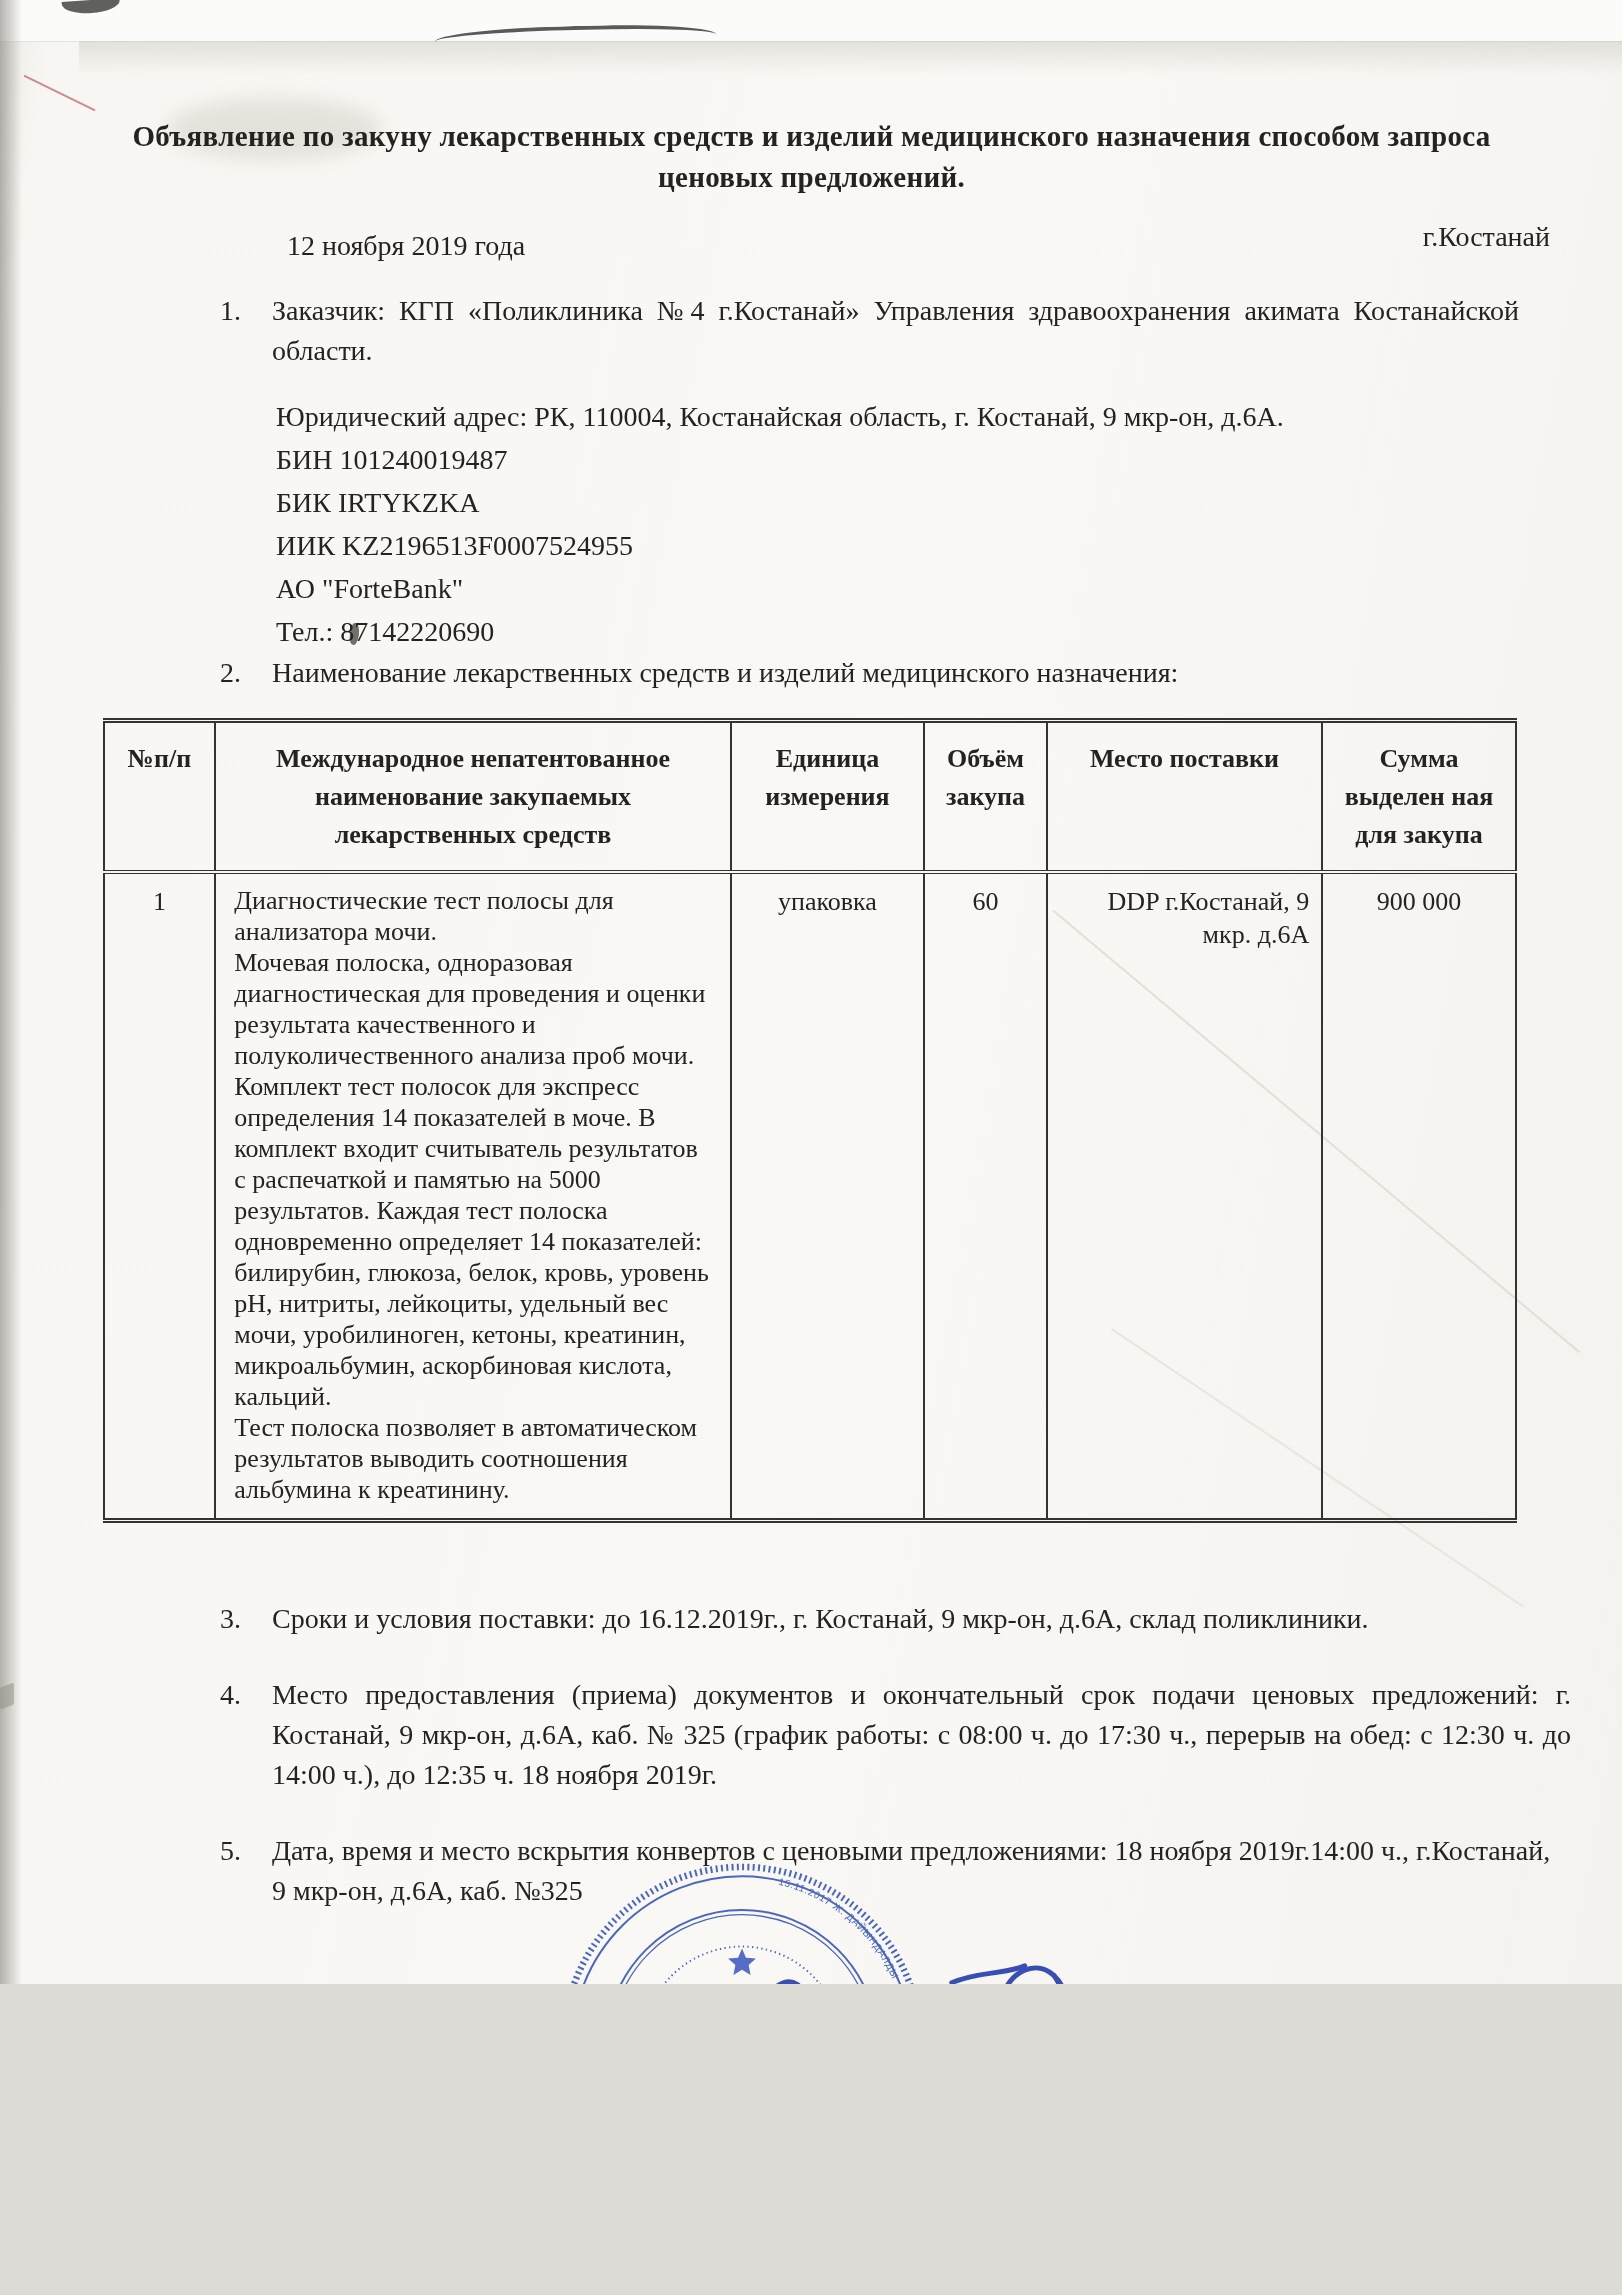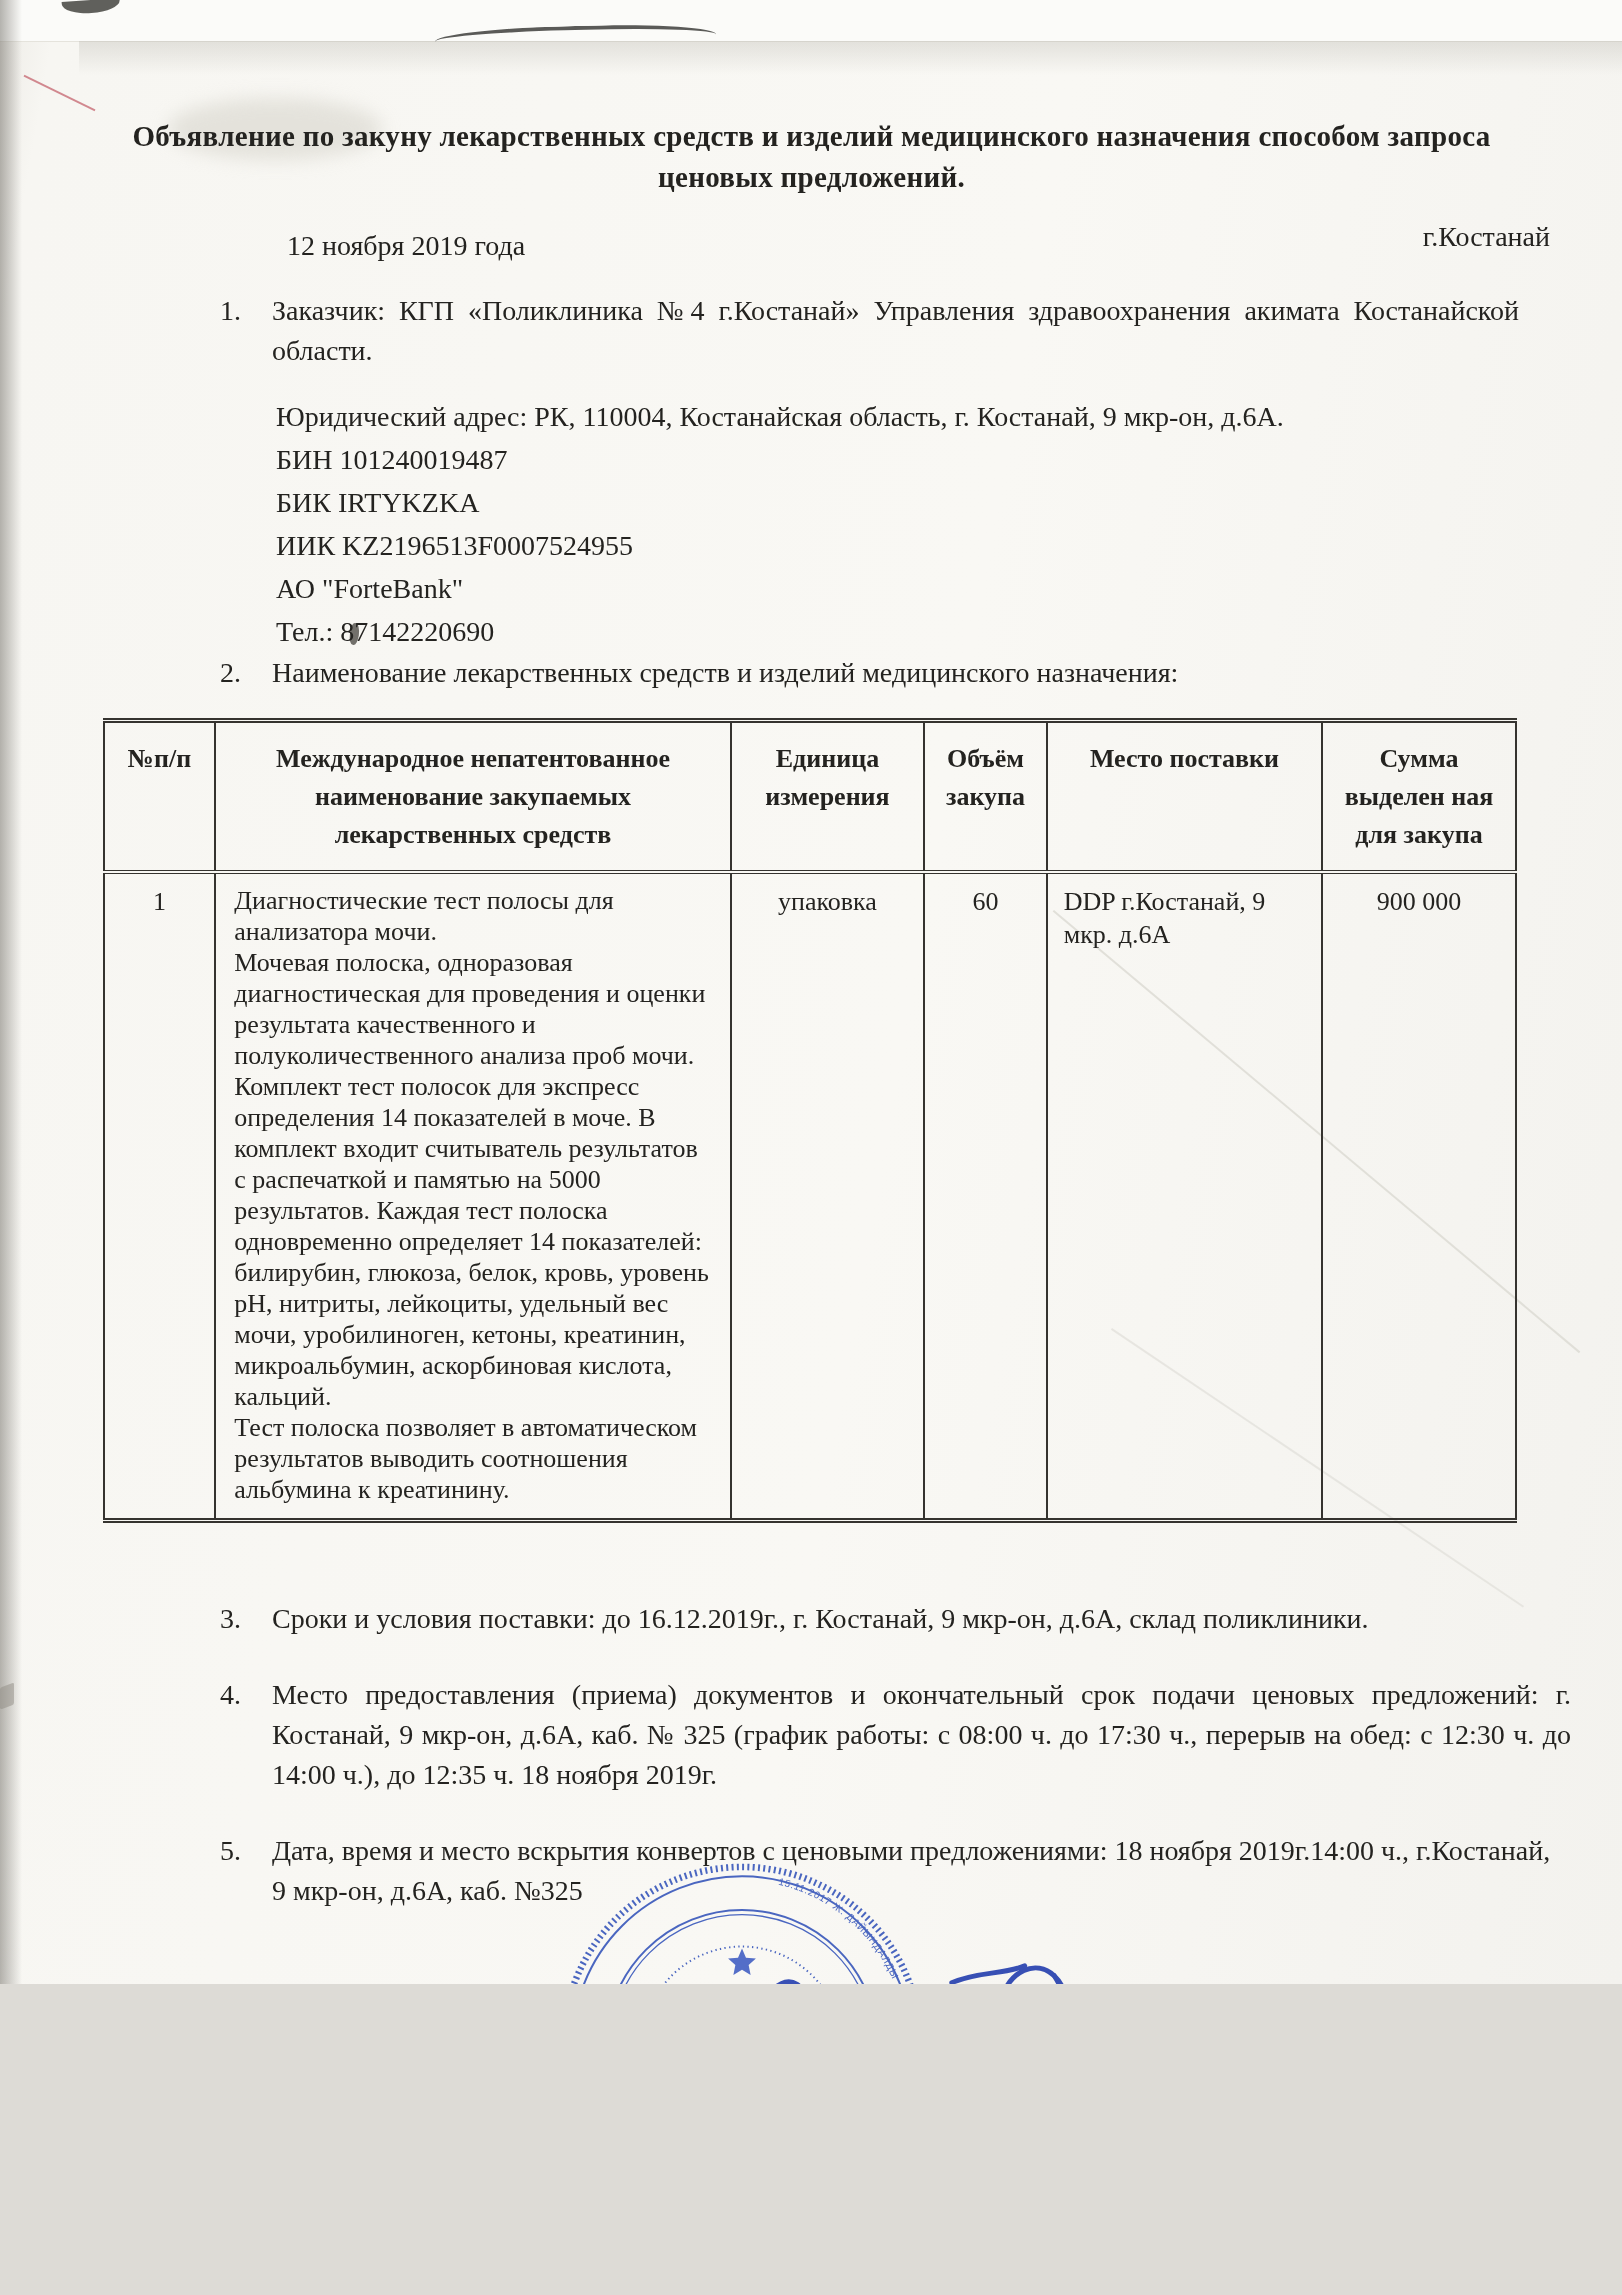--- a/index.html
+++ b/index.html
@@ -43,21 +43,21 @@
   
   table.goods{position:absolute;left:103px;top:718px;width:1413px;border-collapse:collapse;
         table-layout:fixed;font-size:26px;}
   table.goods th, table.goods td{border:2px solid #35332f;vertical-align:top;font-family:Liberation Serif, serif;}
   table.goods thead th{border-top:5.2px double #35332f;border-bottom:4.6px double #35332f;
         font-weight:bold;text-align:center;padding:17px 5.2px 15.7px;line-height:38px;}
   table.goods td{border-bottom:5.2px double #35332f;}
   .pre{white-space:pre-line;}
   td.t-center{text-align:center;padding-top:13px;}
   td.t-name{padding:11.8px 15.7px 13px 18.3px;line-height:31px;text-align:left;}
-  td.t-place{padding:11.8px 11.8px 11.8px 15.7px;line-height:33px;text-align:left;}
+  td.t-place{padding:11.8px 11.8px 11.8px 15.7px;line-height:33px;text-align:right;}
   
   .sig-row{position:absolute;left:337px;top:1984px;width:1047px;font-size:20px;font-weight:bold;}
   .sig-name{position:absolute;left:674px;top:0;}
   .footer{position:absolute;left:242px;top:2174px;font-size:24px;line-height:42px;}
   
   .stamp-wrap{position:absolute;left:553px;top:1857px;width:378px;height:378px;
         mix-blend-mode:multiply;opacity:.92;}
   .sign-wrap{position:absolute;left:730px;top:1930px;width:393px;height:170px;
         mix-blend-mode:multiply;}
 </style>

